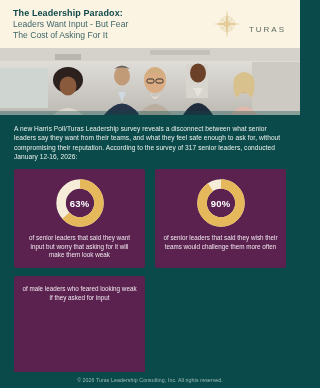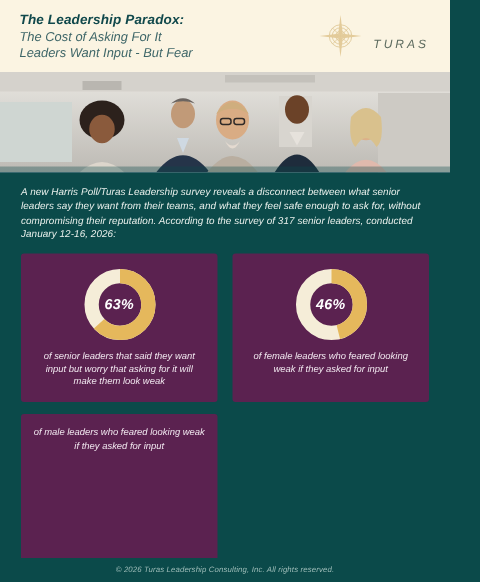--- a/index.html
+++ b/index.html
@@ -2,21 +2,21 @@
 <html><head>
 <meta charset="utf-8">
 <style>
   html,body{margin:0;padding:0;}
   body{
     width:300px;height:388px;overflow:hidden;
     background:#0b4a4a;
     font-family:"Liberation Sans", sans-serif;
     -webkit-font-smoothing:antialiased;
   }
-  .page{position:relative;width:300px;height:388px;background:#0c4a6e;font-style:italic;}
+  .page{position:relative;width:300px;height:388px;background:#0c4a6e;}
 
   
   .header{
     position:relative;height:48px;background:#fbf4e2;
     display:flex;align-items:center;justify-content:space-between;
     padding:0 10px 0 13px;box-sizing:border-box;
   }
   .titles{display:flex;flex-direction:column;justify-content:center;}
   .title{
     font-size:9px;font-weight:bold;color:#10484b;line-height:11px;
@@ -73,22 +73,22 @@
   .footer-text{font-size:5.2px;color:#9dbcb8;letter-spacing:.1px;}
 </style>
 </head>
 <body>
 
 <div class="page">
 
   <div class="header">
     <div class="titles">
       <div class="title">The Leadership Paradox:</div>
+      <div class="subtitle">Leaders Want Input - But Fear</div>
       <div class="subtitle">The Cost of Asking For It</div>
-      <div class="subtitle">Leaders Want Input - But Fear</div>
     </div>
     <div class="brand">
       <span class="brand-mark">
         <svg viewBox="0 0 60 60" width="30" height="30">
           <g fill="none" stroke="#d9c08a" stroke-width="1">
             <circle cx="30" cy="30" r="15"></circle>
             <circle cx="30" cy="30" r="11"></circle>
             <circle cx="30" cy="30" r="6.5"></circle>
             <line x1="15" y1="30" x2="45" y2="30"></line>
             <line x1="30" y1="15" x2="30" y2="45"></line>
@@ -159,31 +159,31 @@
         <div class="donut">
           <svg width="50" height="50" viewBox="0 0 42 42">
             <circle cx="21" cy="21" r="15.9" fill="none" stroke="#f5edd8" stroke-width="8"></circle>
             <circle cx="21" cy="21" r="15.9" fill="none" stroke="#e5b85c" stroke-width="8" stroke-dasharray="63 37" stroke-dashoffset="0"></circle>
           </svg>
           <span class="pct">63%</span>
         </div>
         <p class="caption">of senior leaders that said they want input but worry that asking for it will make them look weak</p>
       </div>
 
-
       <div class="card">
         <div class="donut">
           <svg width="50" height="50" viewBox="0 0 42 42">
             <circle cx="21" cy="21" r="15.9" fill="none" stroke="#f5edd8" stroke-width="8"></circle>
-            <circle cx="21" cy="21" r="15.9" fill="none" stroke="#e5b85c" stroke-width="8" stroke-dasharray="46 54" stroke-dashoffset="0"></circle>
+            <circle cx="21" cy="21" r="15.9" fill="none" stroke="#e5b85c" stroke-width="8" stroke-dasharray="90 10" stroke-dashoffset="0"></circle>
           </svg>
-          <span class="pct">46%</span>
+          <span class="pct">90%</span>
         </div>
-        <p class="caption">of female leaders who feared looking weak if they asked for input</p>
+        <p class="caption">of senior leaders that said they wish their teams would challenge them more often</p>
       </div>
+
 
       <div class="card">
         <p class="caption">of male leaders who feared looking weak if they asked for input</p>
       </div>
 
     </div>
   </div>
 
   <div class="footer">
     <span class="footer-text">© 2026 Turas Leadership Consulting, Inc. All rights reserved.</span>

